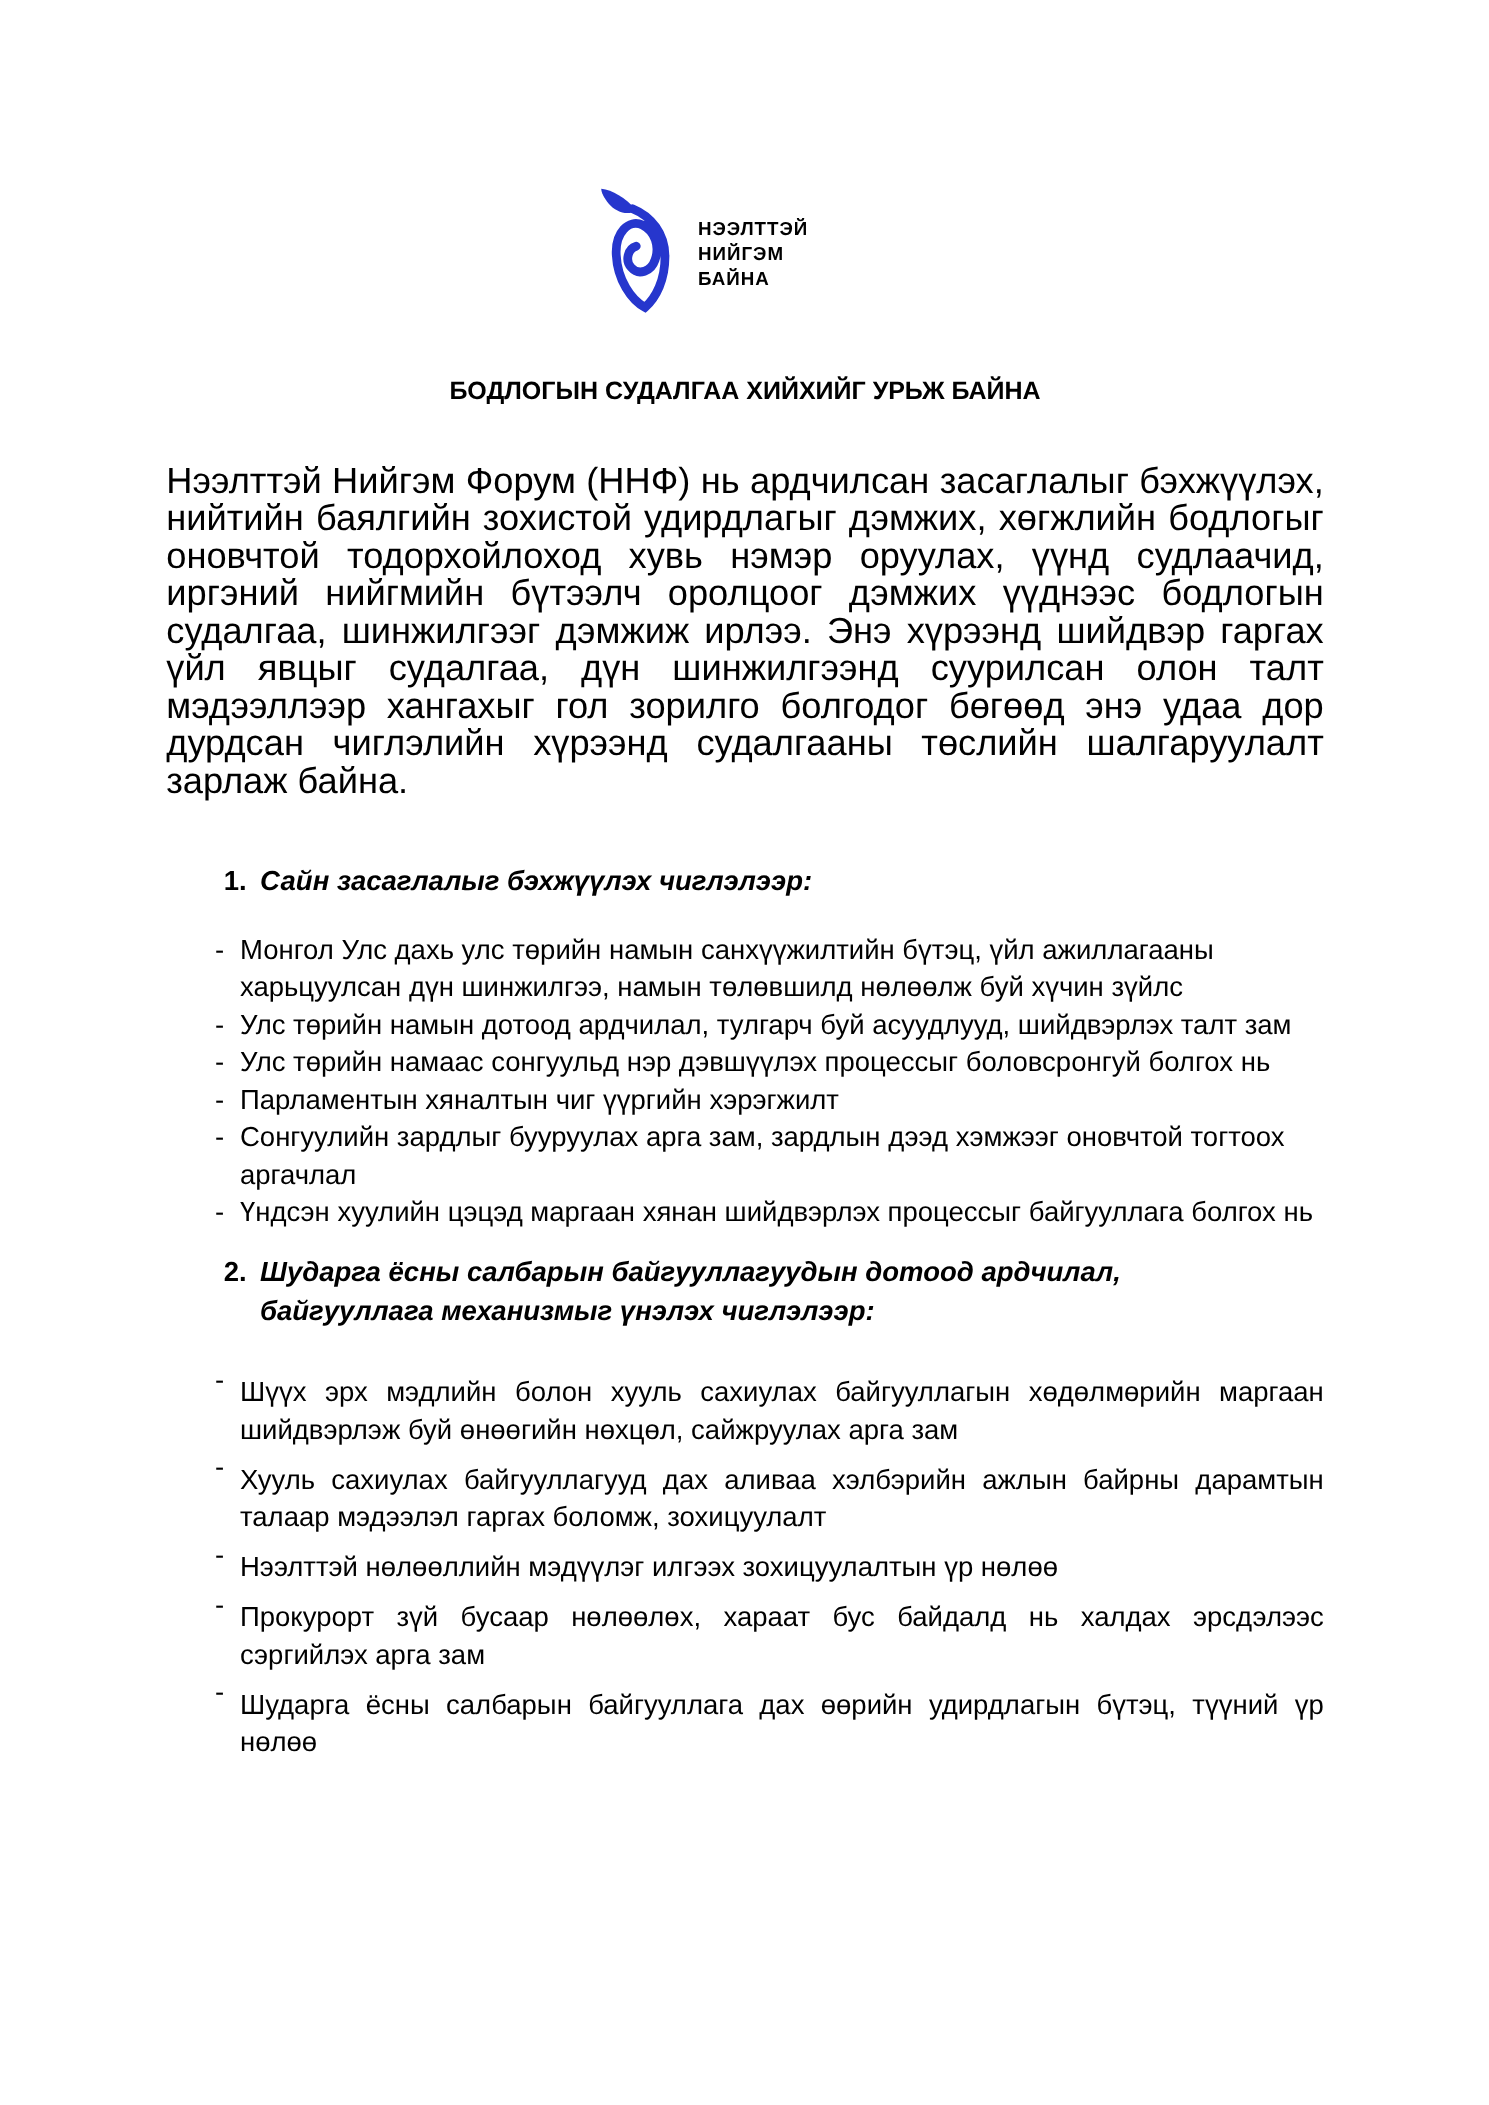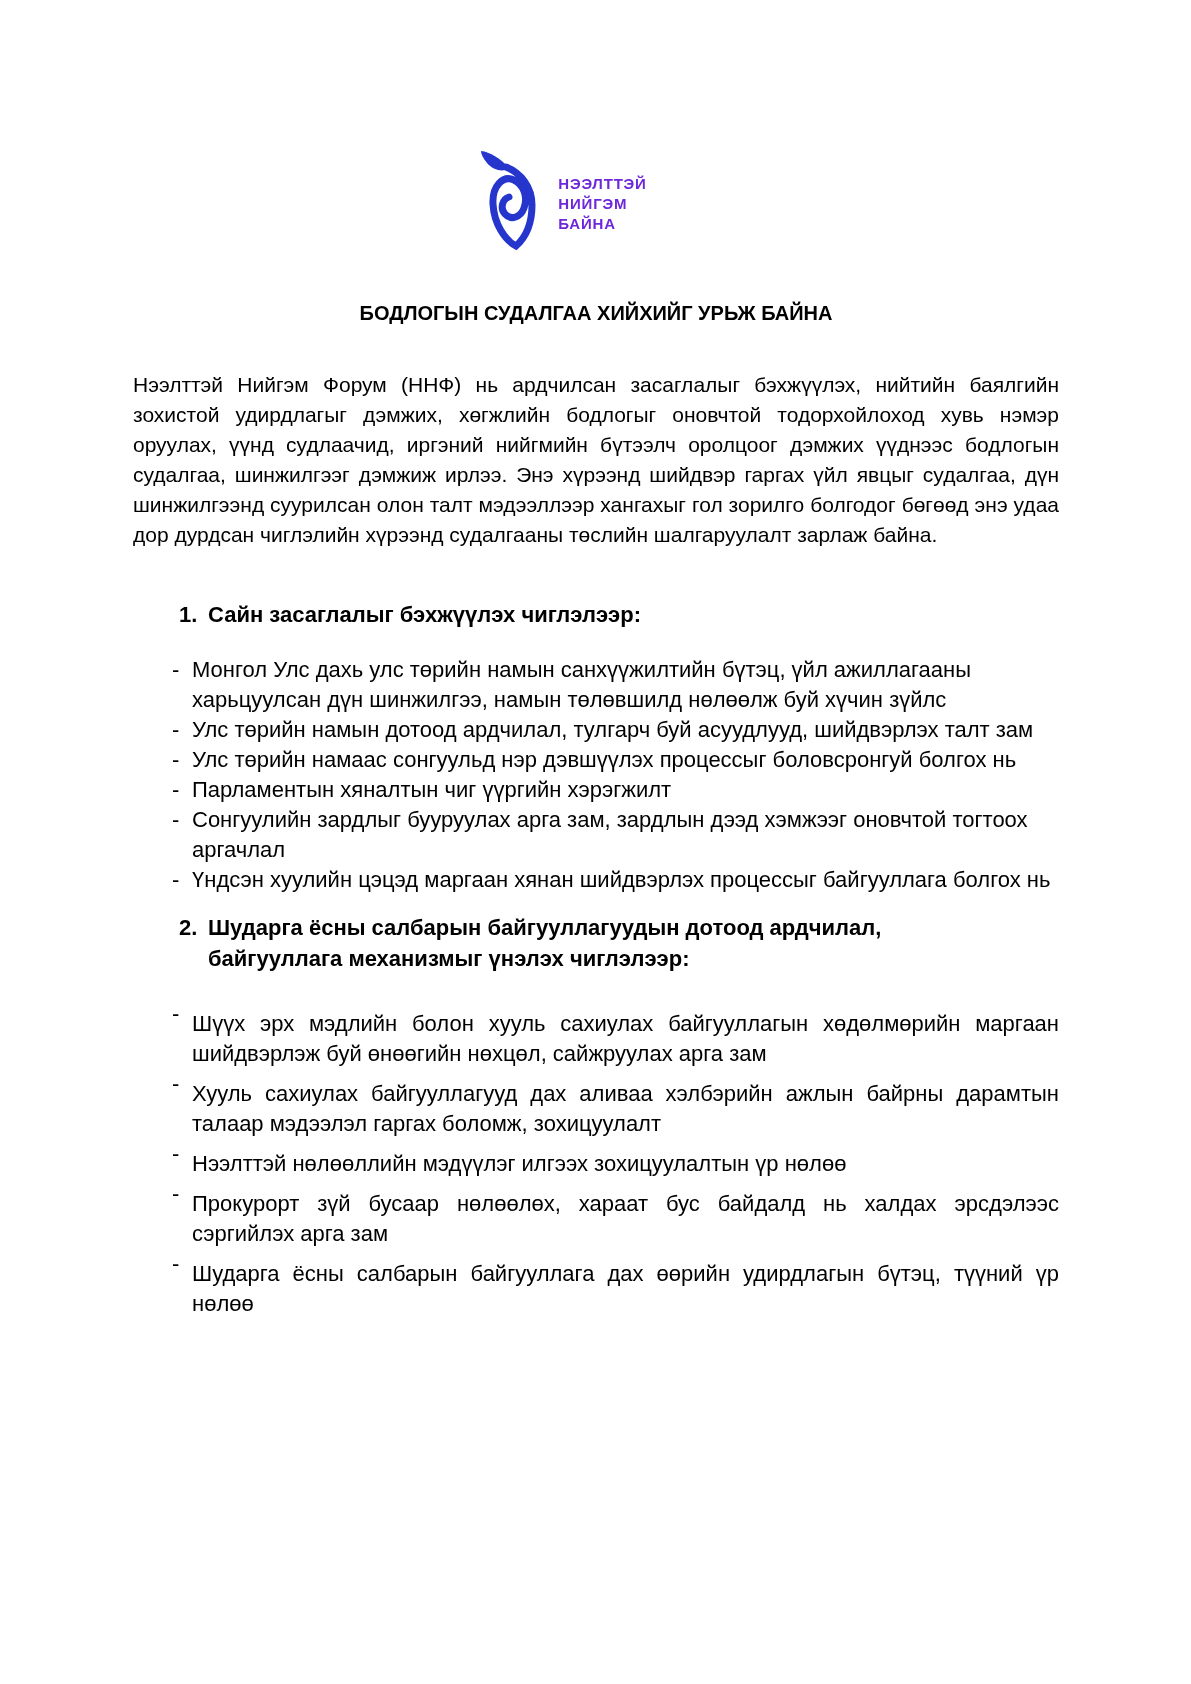--- a/index.html
+++ b/index.html
@@ -36,34 +36,34 @@
   .doc-title {
     margin: 46px 0 0 0;
     text-align: center;
     font-size: 20px;
     font-weight: bold;
     line-height: 31px;
   }
   
   .intro {
     margin: 41px 0 0 0;
-    font-size: 21px;
+    font-size: 29px;
     line-height: 30px;
     text-align: justify;
     text-align-last: left;
   }
   
   .sec-head {
     display: flex;
     font-size: 22px;
     font-weight: bold;
     line-height: 31px;
   }
   .sec-head .num { margin-left: 46px; width: 29px; flex: none; }
-  .sec-head .txt { max-width: 760px; }
+  .sec-head .txt { max-width: 760px; font-style: italic; }
   .sec-head-1 { margin-top: 49px; }
   .sec-head-2 { margin-top: 17px; }
   
   .bullets {
     list-style: none;
     margin: 25px 0 0 0;
     padding: 0;
     font-size: 22px;
     line-height: 30px;
   }
@@ -88,21 +88,21 @@
                    C 13 38, 24 27, 35 32
                    C 45 37, 49 49, 45 60
                    C 42 69, 32 73, 26 66
                    C 21 61, 23 51, 30 49" stroke-width="7"></path>
         </g>
         <path d="M 2 3
                  C 11 4, 21 10, 30 20
                  C 24 25, 14 22, 8 15
                  C 4 10, 2 6, 2 3 Z" fill="#2636cd"></path>
       </svg>
-      <div class="logo-text" style="color:#6d28d9;">
+      <div class="logo-text" style="color:#000000;">
         <div>НЭЭЛТТЭЙ</div>
         <div>НИЙГЭМ</div>
         <div>БАЙНА</div>
       </div>
     </div>
   </div>
 
   <h1 class="doc-title">БОДЛОГЫН СУДАЛГАА ХИЙХИЙГ УРЬЖ БАЙНА</h1>
 
   <p class="intro">Нээлттэй Нийгэм Форум (ННФ) нь ардчилсан засаглалыг бэхжүүлэх, нийтийн баялгийн зохистой удирдлагыг дэмжих, хөгжлийн бодлогыг оновчтой тодорхойлоход хувь нэмэр оруулах, үүнд судлаачид, иргэний нийгмийн бүтээлч оролцоог дэмжих үүднээс бодлогын судалгаа, шинжилгээг дэмжиж ирлээ. Энэ хүрээнд шийдвэр гаргах үйл явцыг судалгаа, дүн шинжилгээнд суурилсан олон талт мэдээллээр хангахыг гол зорилго болгодог бөгөөд энэ удаа дор дурдсан чиглэлийн хүрээнд судалгааны төслийн шалгаруулалт зарлаж байна.</p>

